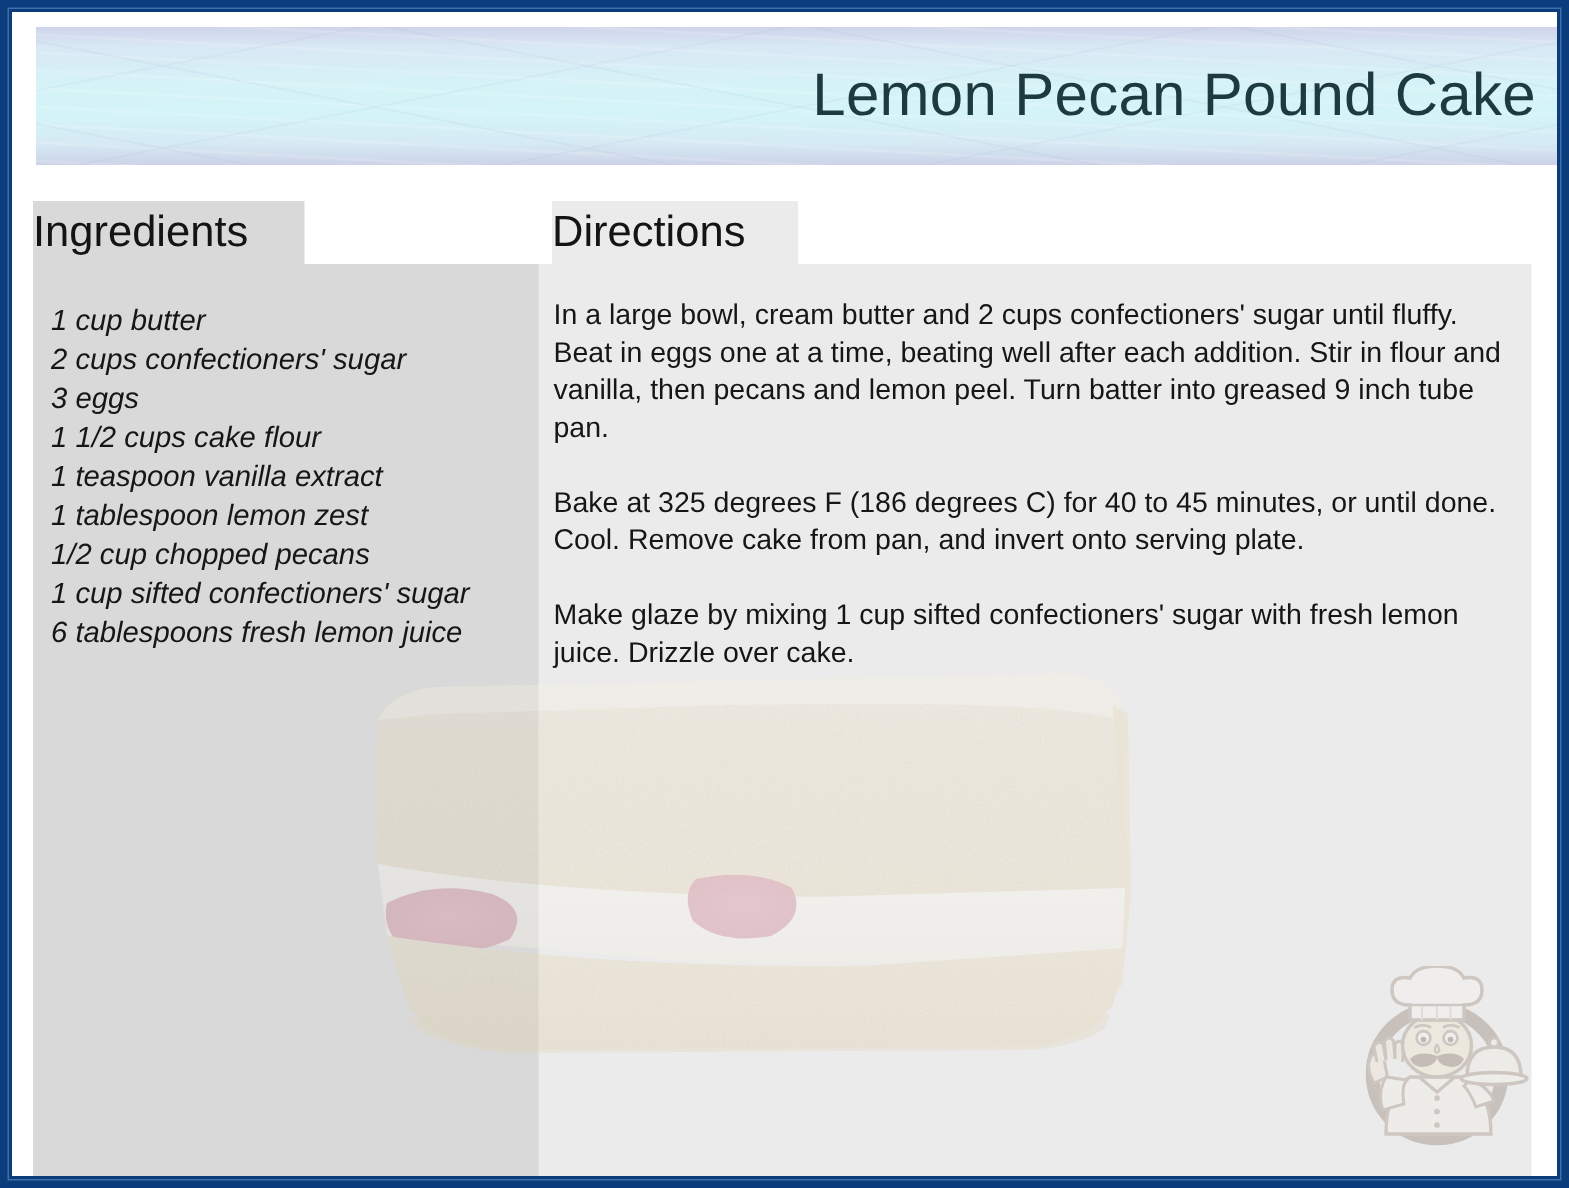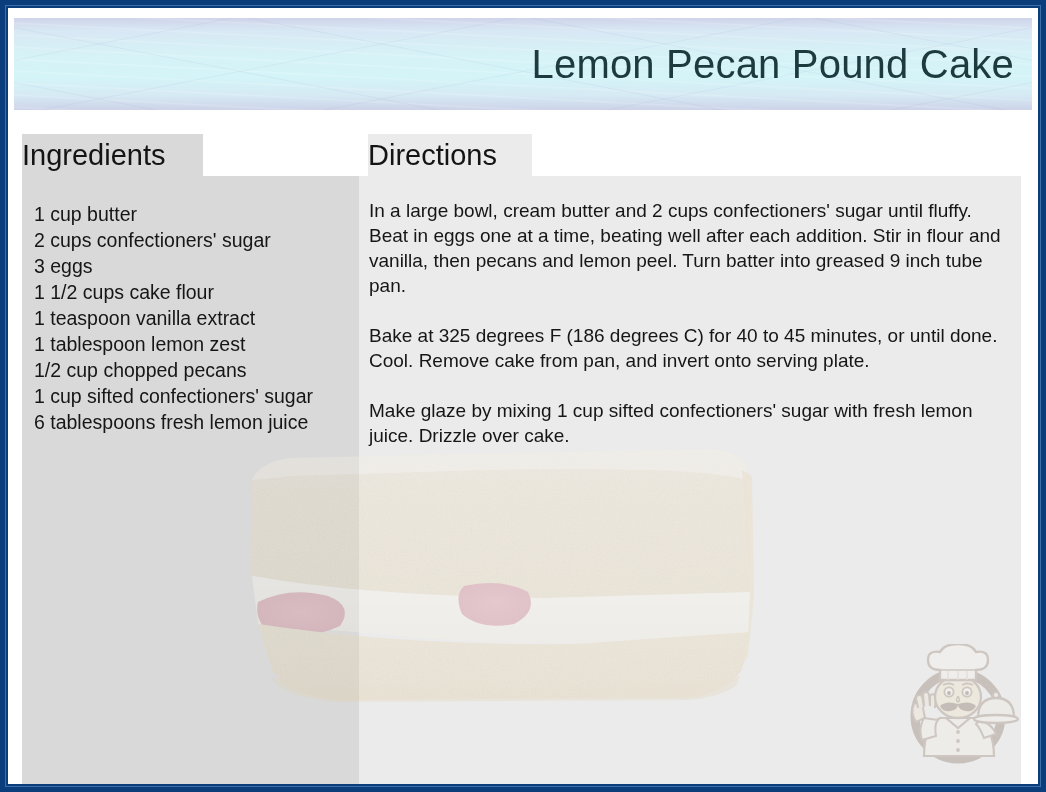--- a/index.html
+++ b/index.html
@@ -32,21 +32,21 @@
     position: relative;
     width: 100%;
     height: 100%;
     background: #ffffff;
     overflow: hidden;
   }
 
   
   .title-banner {
     position: absolute;
-    left: 6px;
+    left: 16px;
     top: 10px;
     width: 1018px;
     height: 92px;
     overflow: hidden;
     background:
       linear-gradient(180deg,
         #cfd4ea 0%,
         #d8e8f4 14%,
         #d6f3f7 42%,
         #d4f4f8 64%,
@@ -119,20 +119,21 @@
   .panel {
     position: absolute;
     z-index: 1;
   }
   #ingredients-panel {
     left: 14px;
     top: 168px;
     width: 341px;
     bottom: 0;
     background: #d9d9d9;
+    font-style: italic;
   }
   #directions-panel {
     left: 351px;
     top: 168px;
     width: 662px;
     bottom: 0;
     background: #ebebeb;
   }
 
   

